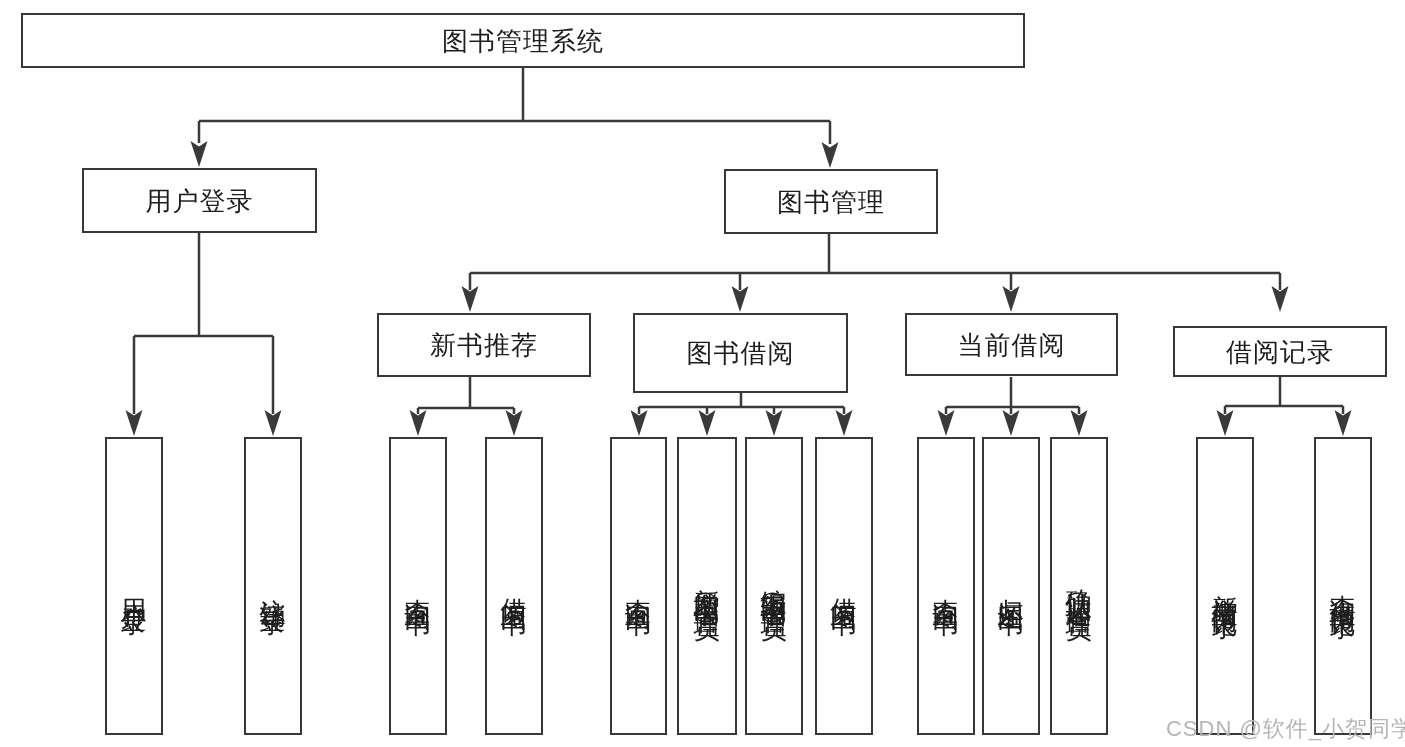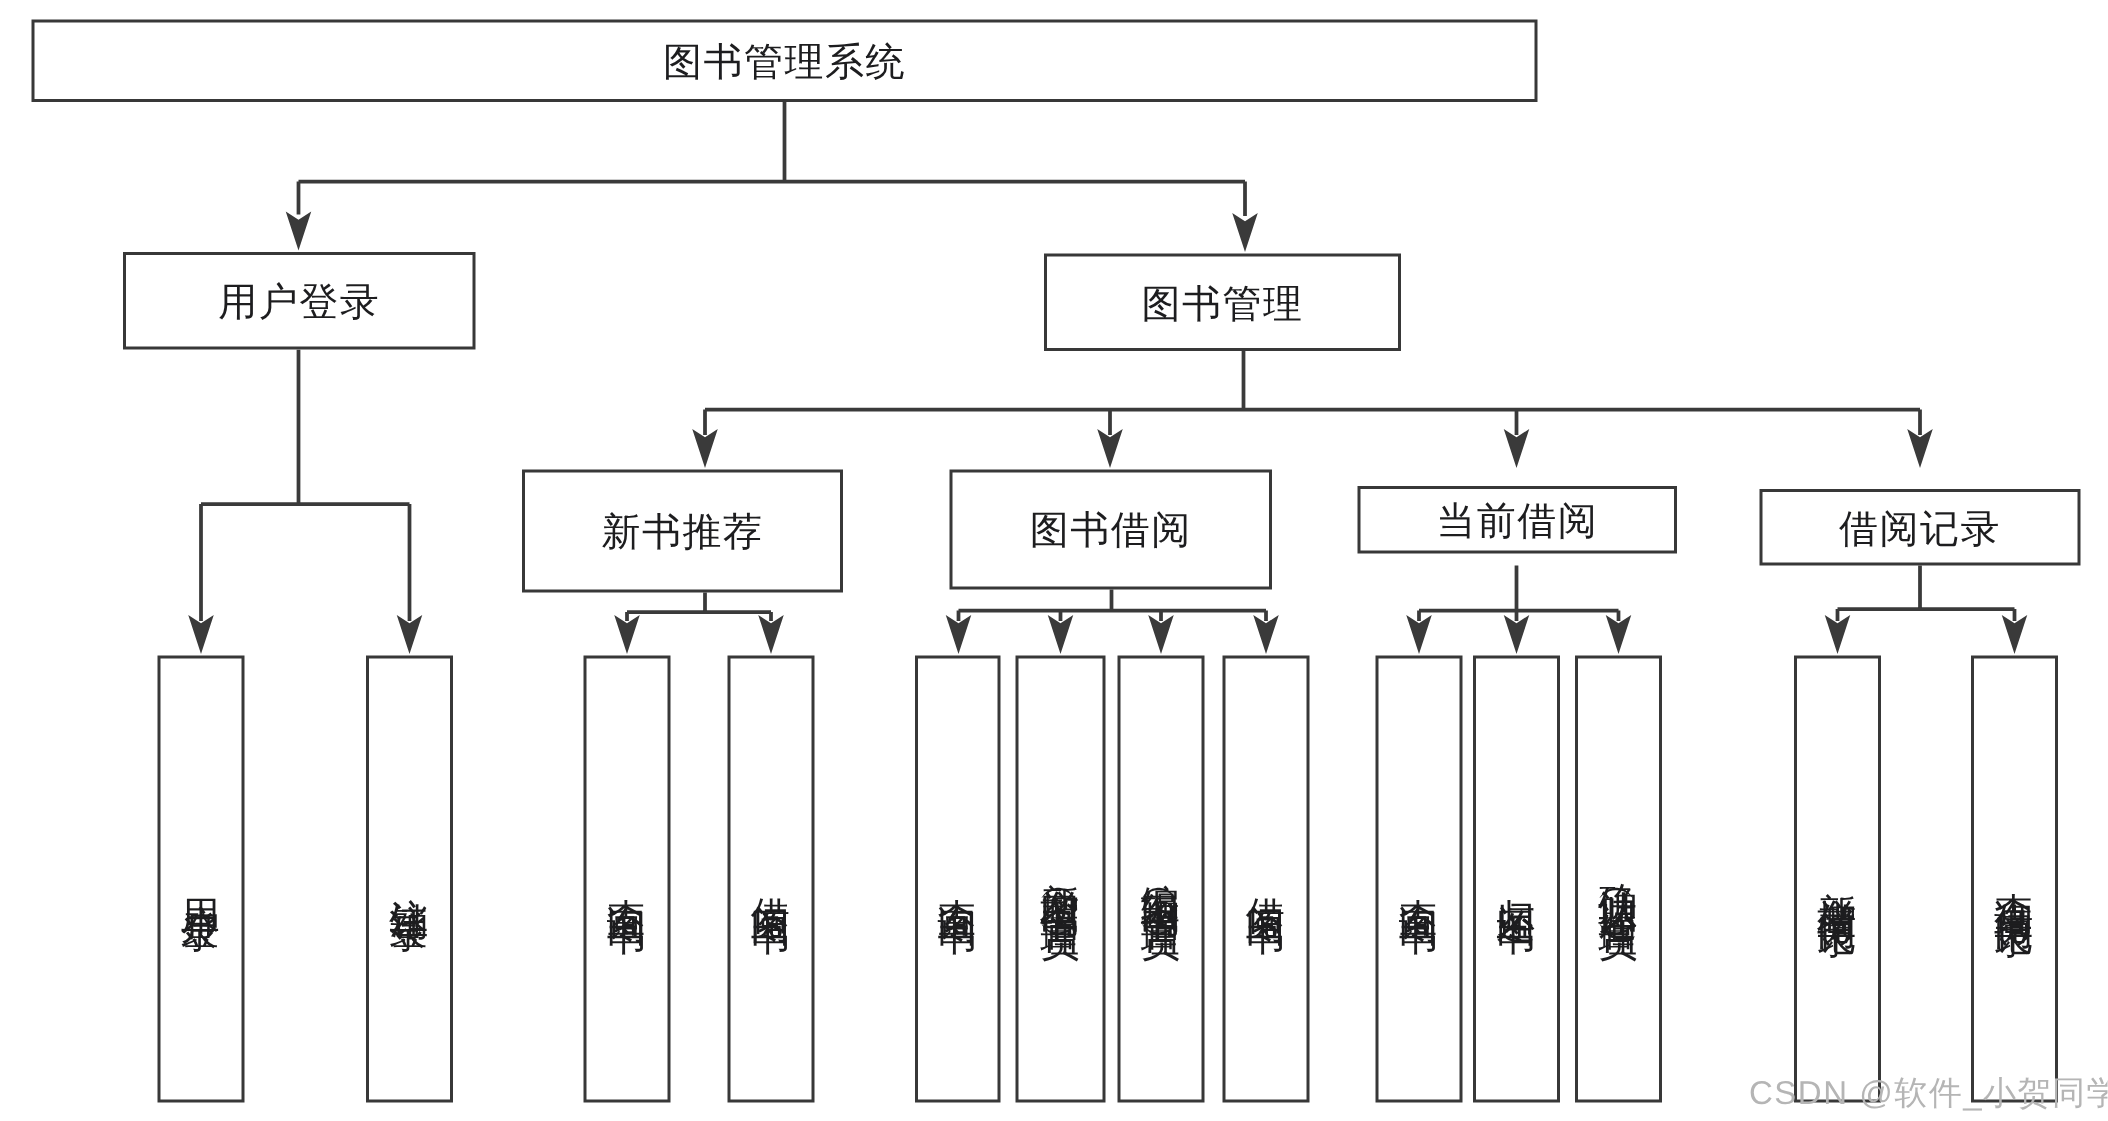--- a/index.html
+++ b/index.html
@@ -94,31 +94,31 @@
     <polygon points="1343,436 1334.5,410 1343,415.5 1351.5,410"></polygon>
   </svg>
 
   <div class="node h" style="left:21px;top:13px;width:1004px;height:55px">
     <span>图书管理系统</span>
   </div>
 
   <div class="node h" style="left:82px;top:168px;width:235px;height:65px">
     <span>用户登录</span>
   </div>
-  <div class="node h" style="left:696px;top:169px;width:238px;height:65px">
+  <div class="node h" style="left:724px;top:169px;width:214px;height:65px">
     <span>图书管理</span>
   </div>
 
-  <div class="node h" style="left:348px;top:313px;width:214px;height:82px">
+  <div class="node h" style="left:377px;top:313px;width:214px;height:64px">
     <span>新书推荐</span>
   </div>
   <div class="node h" style="left:633px;top:313px;width:215px;height:80px">
     <span>图书借阅</span>
   </div>
-  <div class="node h" style="left:905px;top:324px;width:213px;height:45px">
+  <div class="node h" style="left:905px;top:313px;width:213px;height:63px">
     <span>当前借阅</span>
   </div>
   <div class="node h" style="left:1173px;top:326px;width:214px;height:51px">
     <span>借阅记录</span>
   </div>
 
   <div class="node v" style="left:105px;top:437px;width:58px;height:298px">
     <span>用户登录</span>
   </div>
   <div class="node v" style="left:244px;top:437px;width:58px;height:298px">

